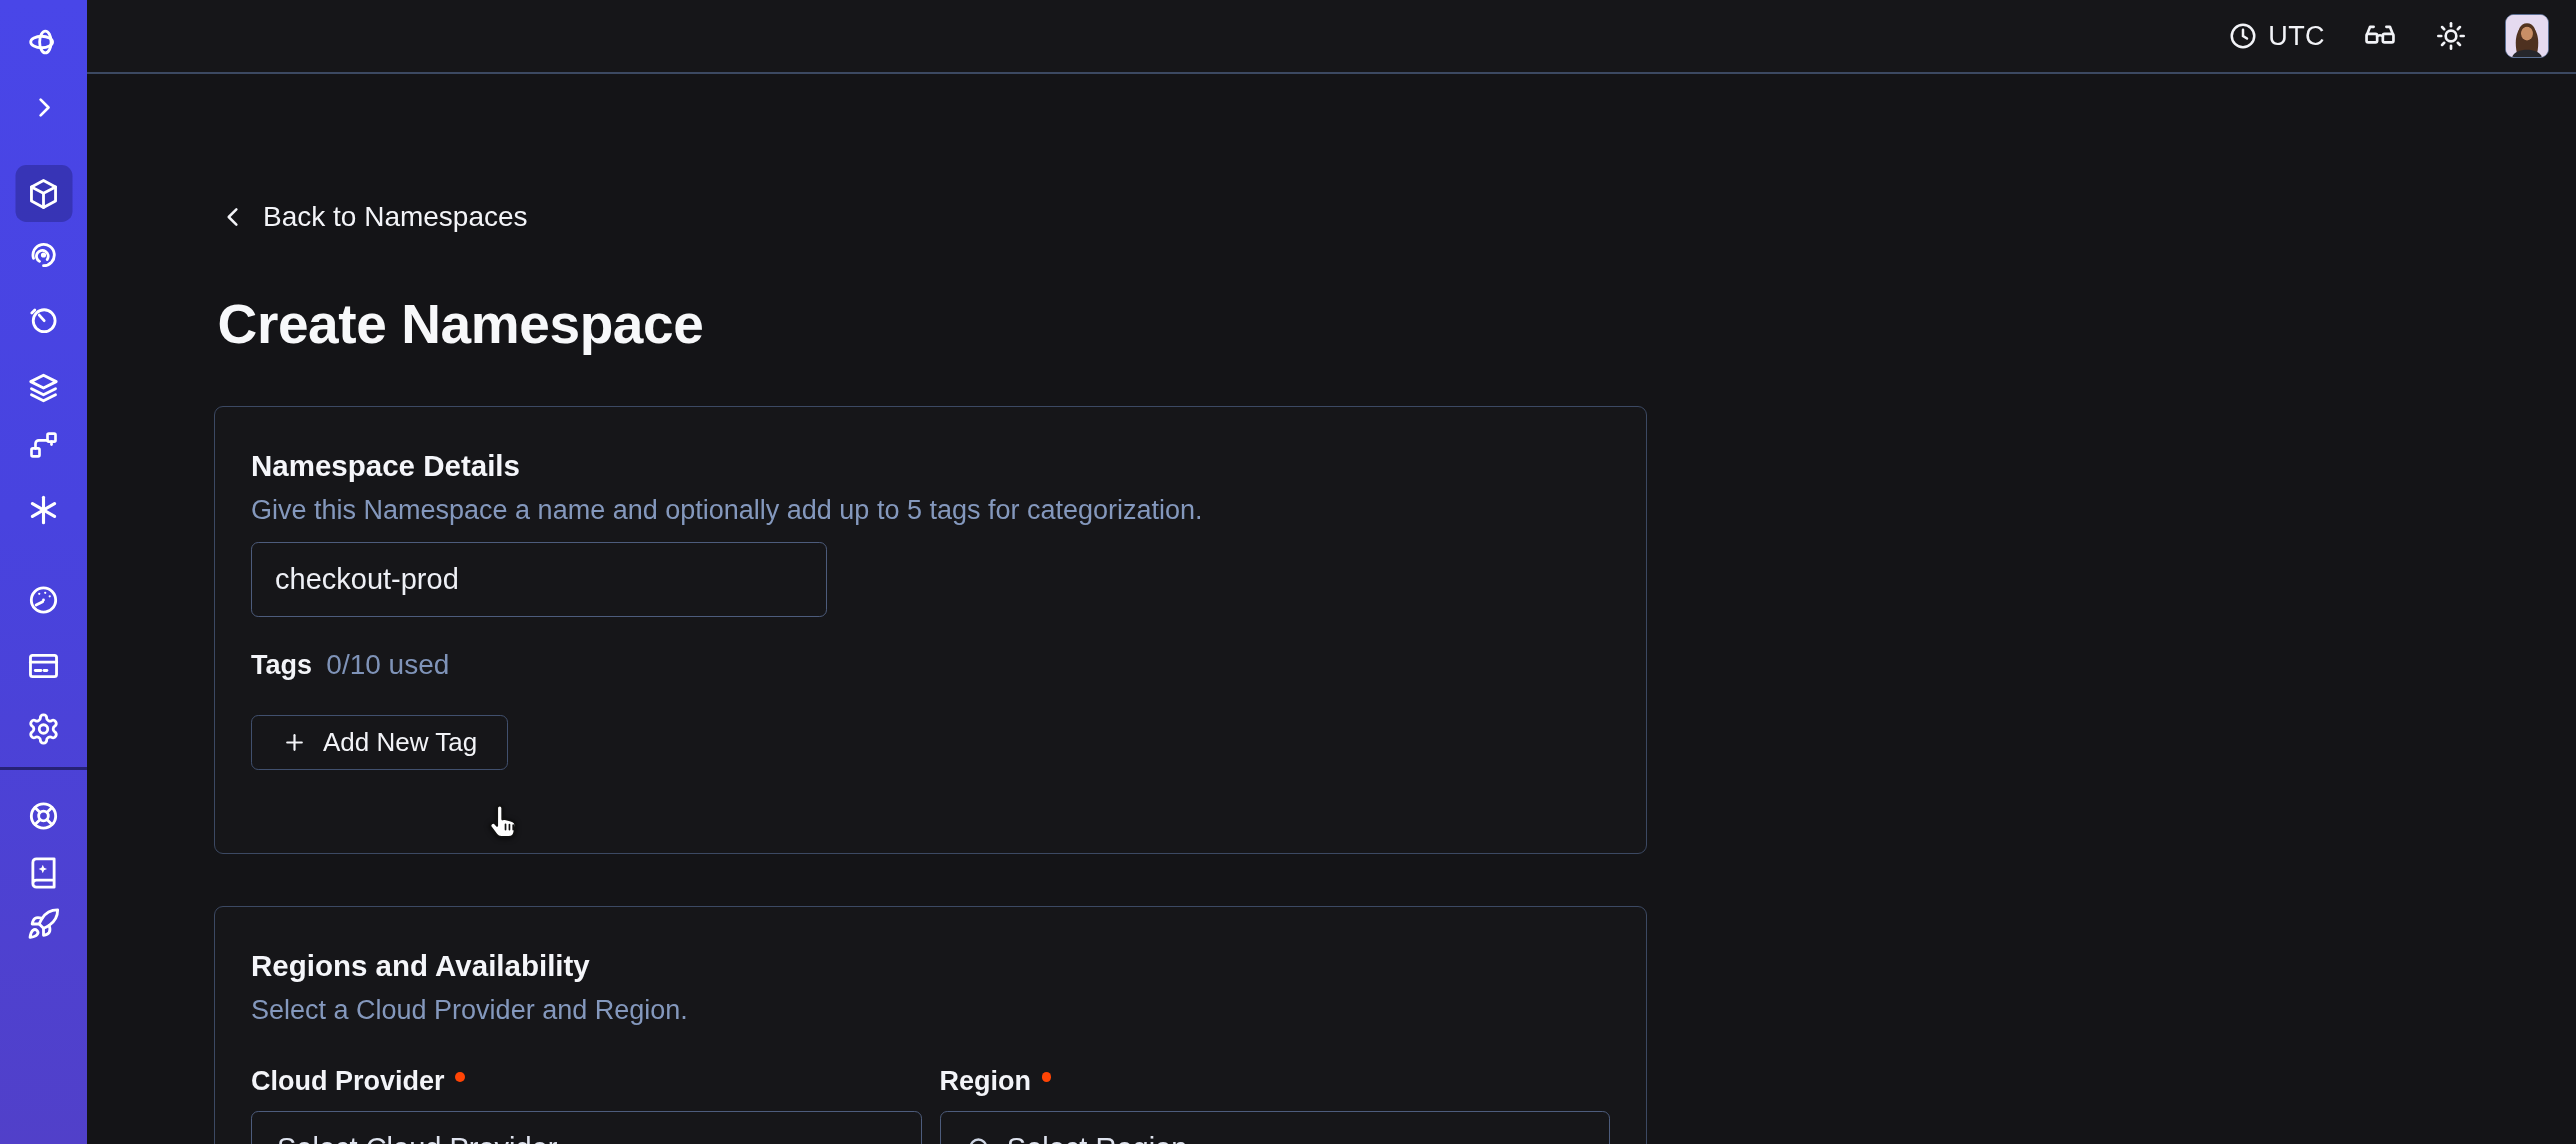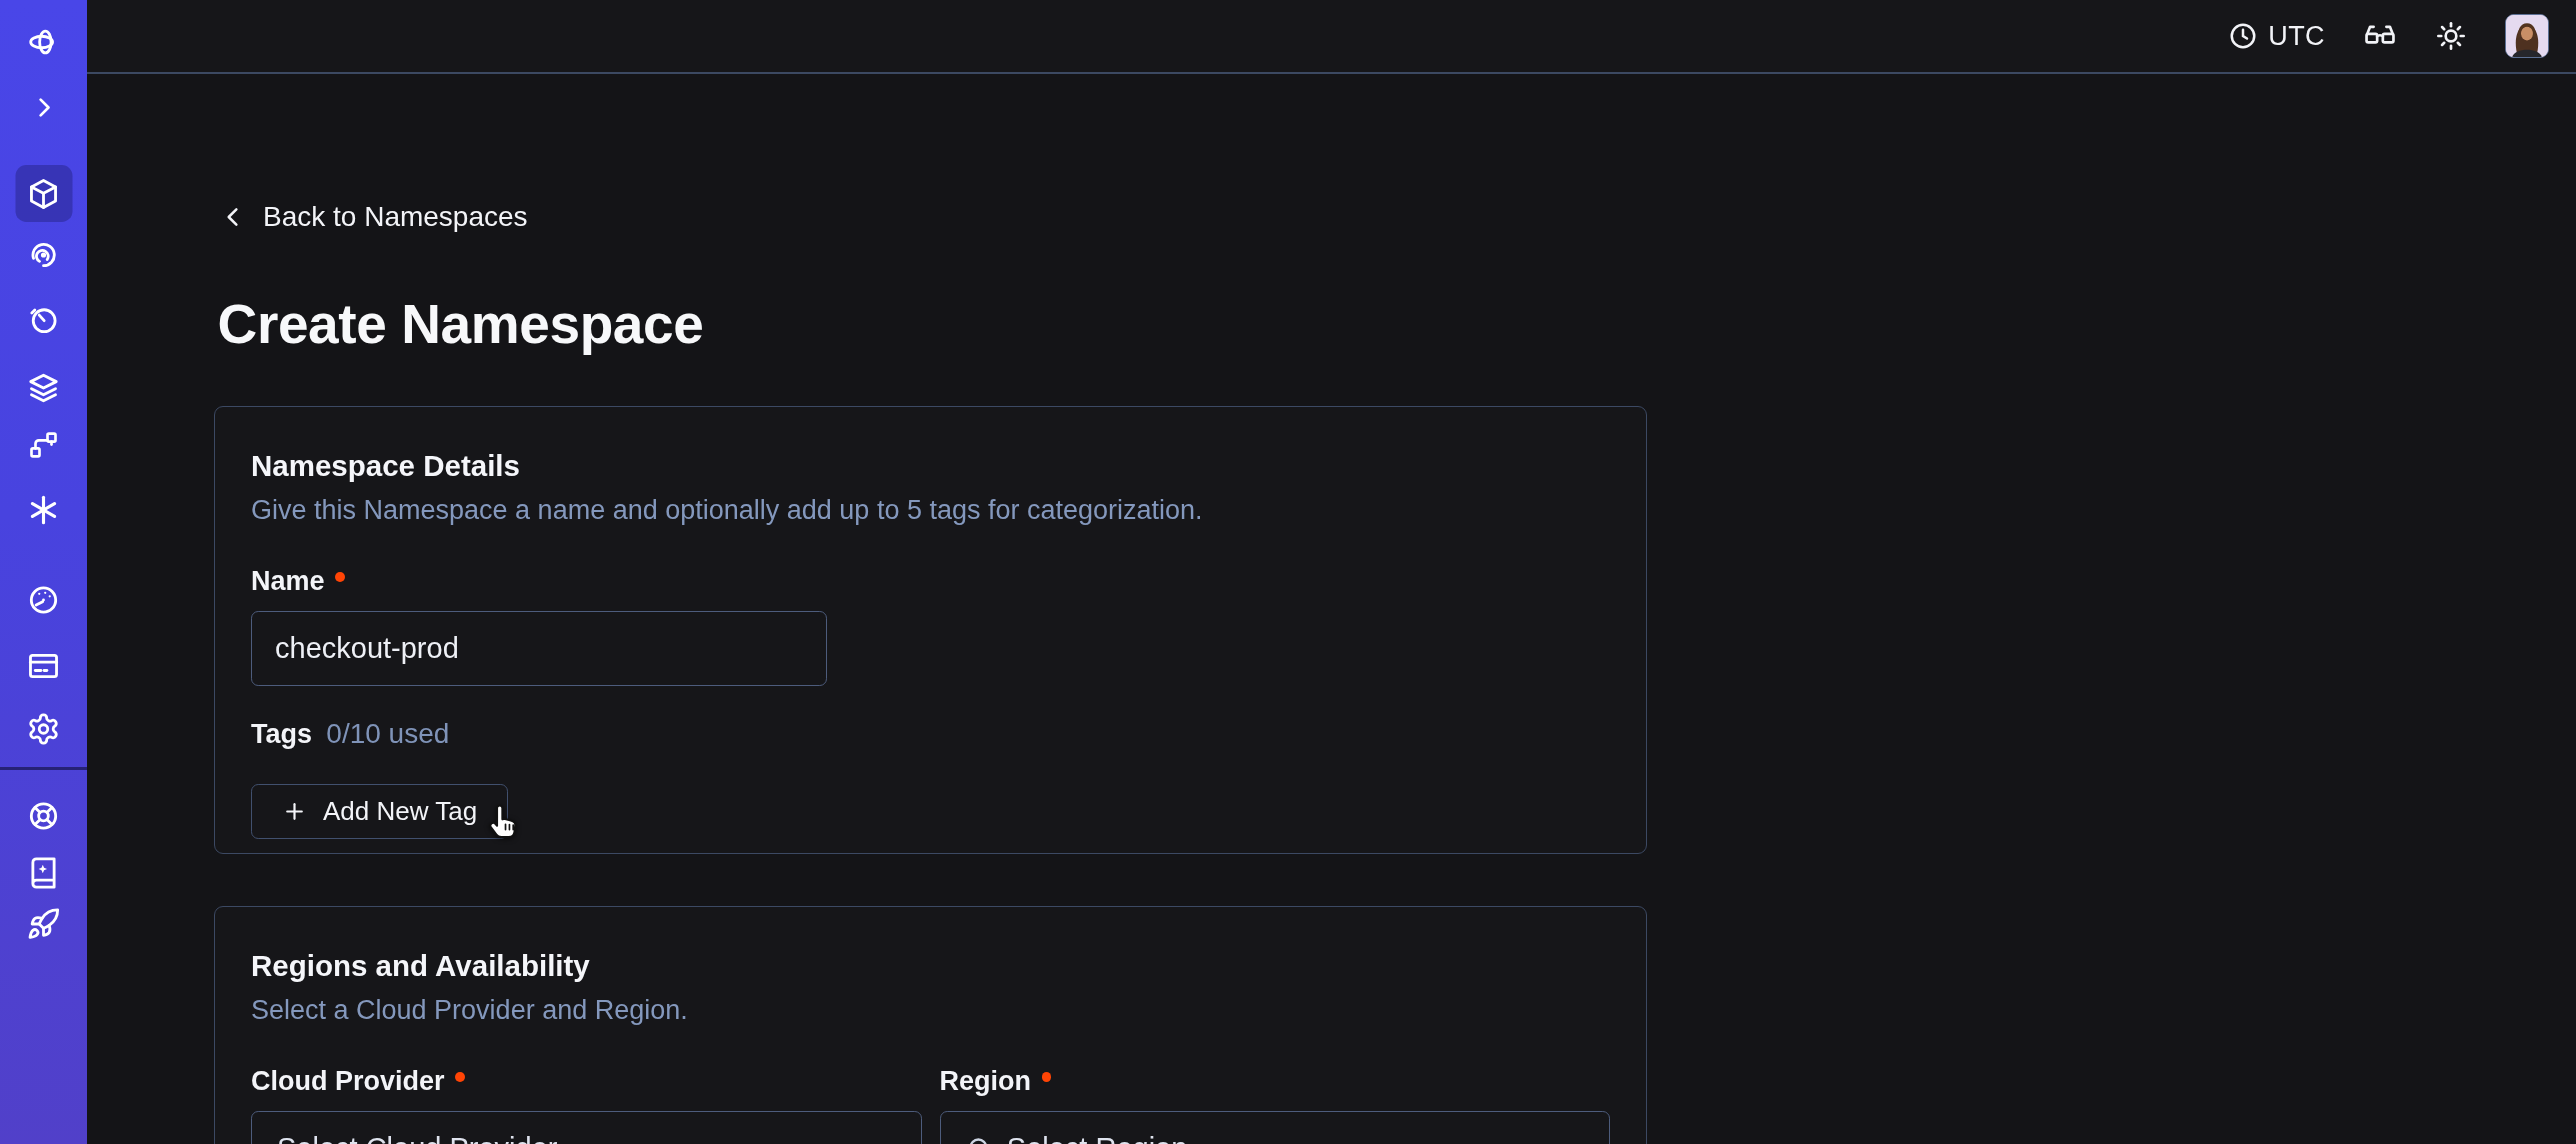--- a/index.html
+++ b/index.html
@@ -226,24 +226,20 @@
       <span>Back to Namespaces</span>
     </a>
 
     <h1>Create Namespace</h1>
 
     
     <section class="card card-1">
       <h2>Namespace Details</h2>
       <p class="sub">Give this Namespace a name and optionally add up to 5 tags for categorization.</p>
 
-      <div class="label-row">
-        <span class="lbl">Name</span>
-        <span class="req-dot"></span>
-      </div>
       <input class="text-input" type="text" value="checkout-prod" style="">
 
       <div class="tags-row">
         <span class="lbl">Tags</span>
         <span class="tags-used">0/10 used</span>
       </div>
 
       <button class="add-tag">
         <svg width="25" height="25" viewBox="0 0 24 24" fill="none" stroke="#f3f4f8" stroke-width="2.1" stroke-linecap="round">
           <path d="M12 5v14"></path>

